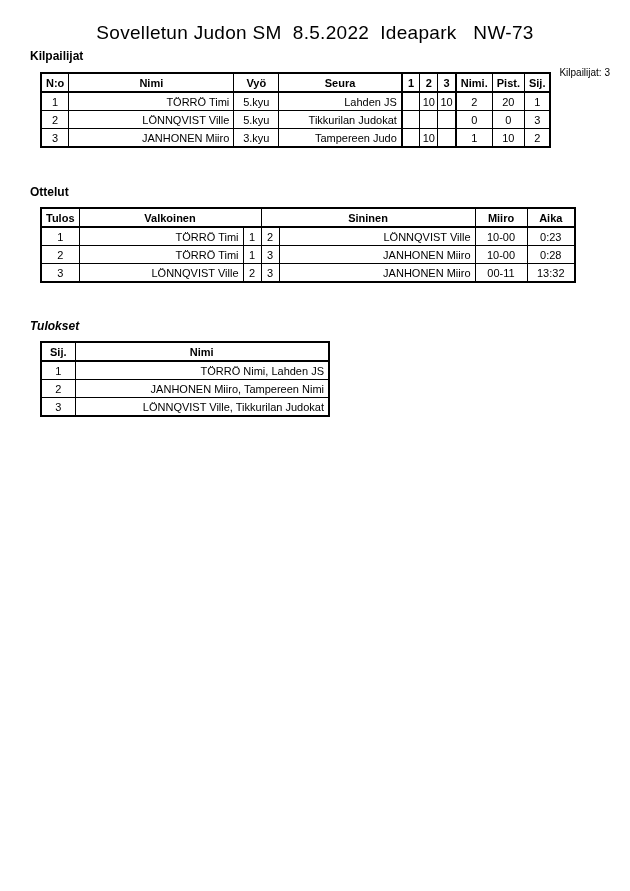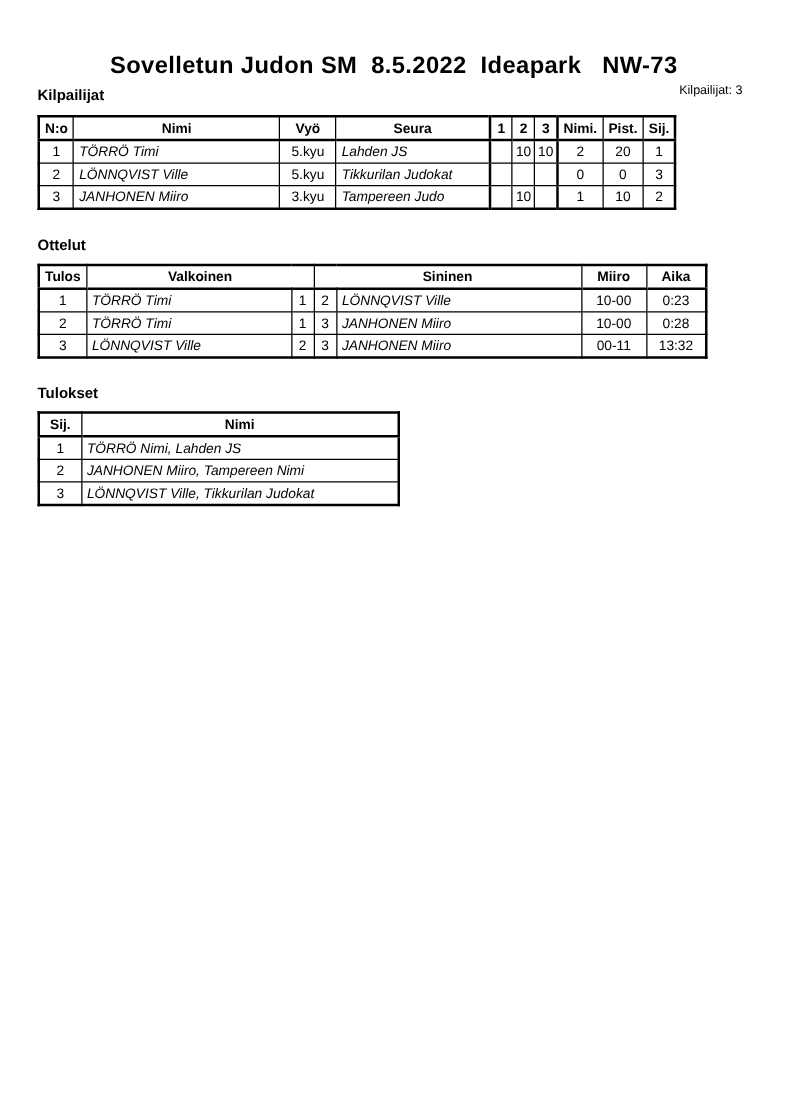--- a/index.html
+++ b/index.html
@@ -6,64 +6,64 @@
   body {
     width: 630px;
     height: 891px;
     background: #ffffff;
     color: #000000;
     font-family: "Liberation Sans", sans-serif;
     position: relative;
     overflow: hidden;
   }
   .title {
-    padding-top: 42px;
+    padding-top: 22px;
     text-align: center;
     font-size: 19px;
-    font-weight: bold;
+    font-weight: normal;
     white-space: pre;
     letter-spacing: 0.3px;
   }
   .count {
     position: absolute;
     top: 67px;
-    right: 36px;
+    right: 20px;
     font-size: 10px;
   }
   .heading {
     margin-left: 30px;
     font-size: 12px;
     font-weight: bold;
     text-align: left;
   }
   .h1 { width: 412px; margin-top: 5px;  margin-bottom: 9px; }
-  .h2 { width: 530px; margin-top: 21px; margin-bottom: 8px; }
-  .h3 { width: 288px; margin-top: 20px; margin-bottom: 8px; }
+  .h2 { width: 530px; margin-top: 37px; margin-bottom: 8px; }
+  .h3 { width: 288px; margin-top: 36px; margin-bottom: 8px; font-style: italic; }
   table {
     border-collapse: collapse;
     table-layout: fixed;
-    margin-left: 30px;
+    margin-left: 40px;
     border: 2px solid #000;
   }
   th, td {
     border: 1px solid #000;
     font-size: 11px;
     line-height: 14px;
     height: 15px;
     padding: 1px 4px;
     overflow: hidden;
     white-space: nowrap;
   }
   th {
     font-weight: bold;
     text-align: center;
     border-bottom: 2px solid #000;
   }
   td.c { text-align: center; padding: 1px 1px; }
-  td.l { text-align: left; font-style: italic; }
+  td.l { text-align: right; }
   .sep { border-left: 2px solid #000; }
 </style>
 </head>
 <body>
 
 <div class="title">Sovelletun Judon SM  8.5.2022  Ideapark   NW-73</div>
 <div class="count">Kilpailijat: 3</div>
 
 <div class="heading h1">Kilpailijat</div>
 <table>

